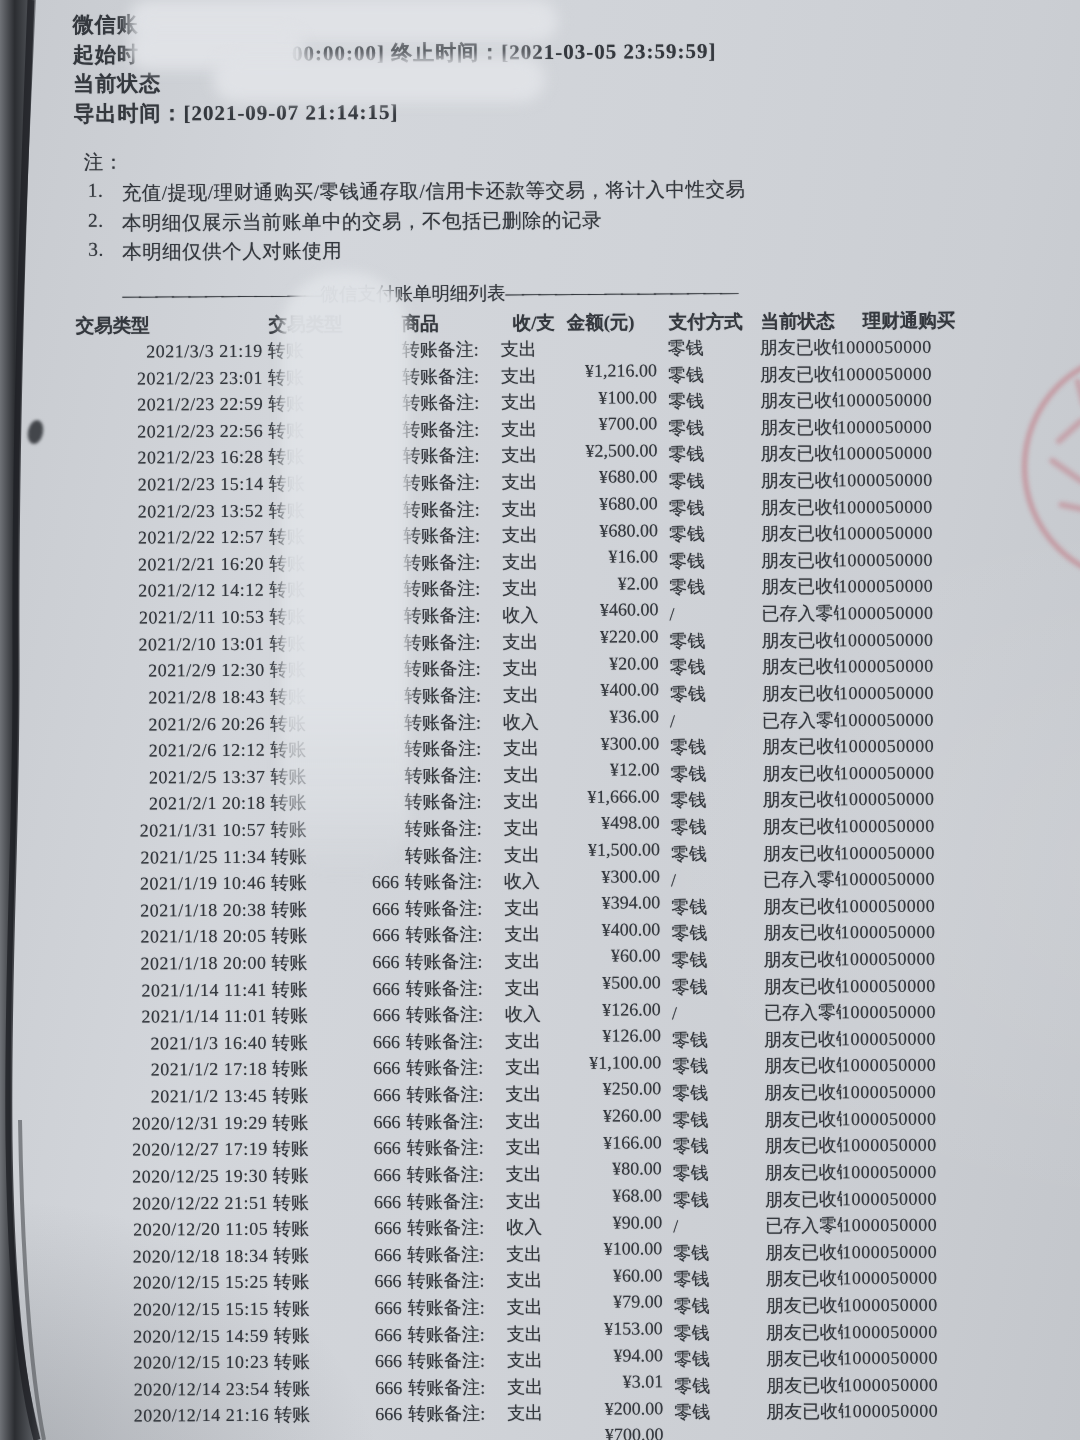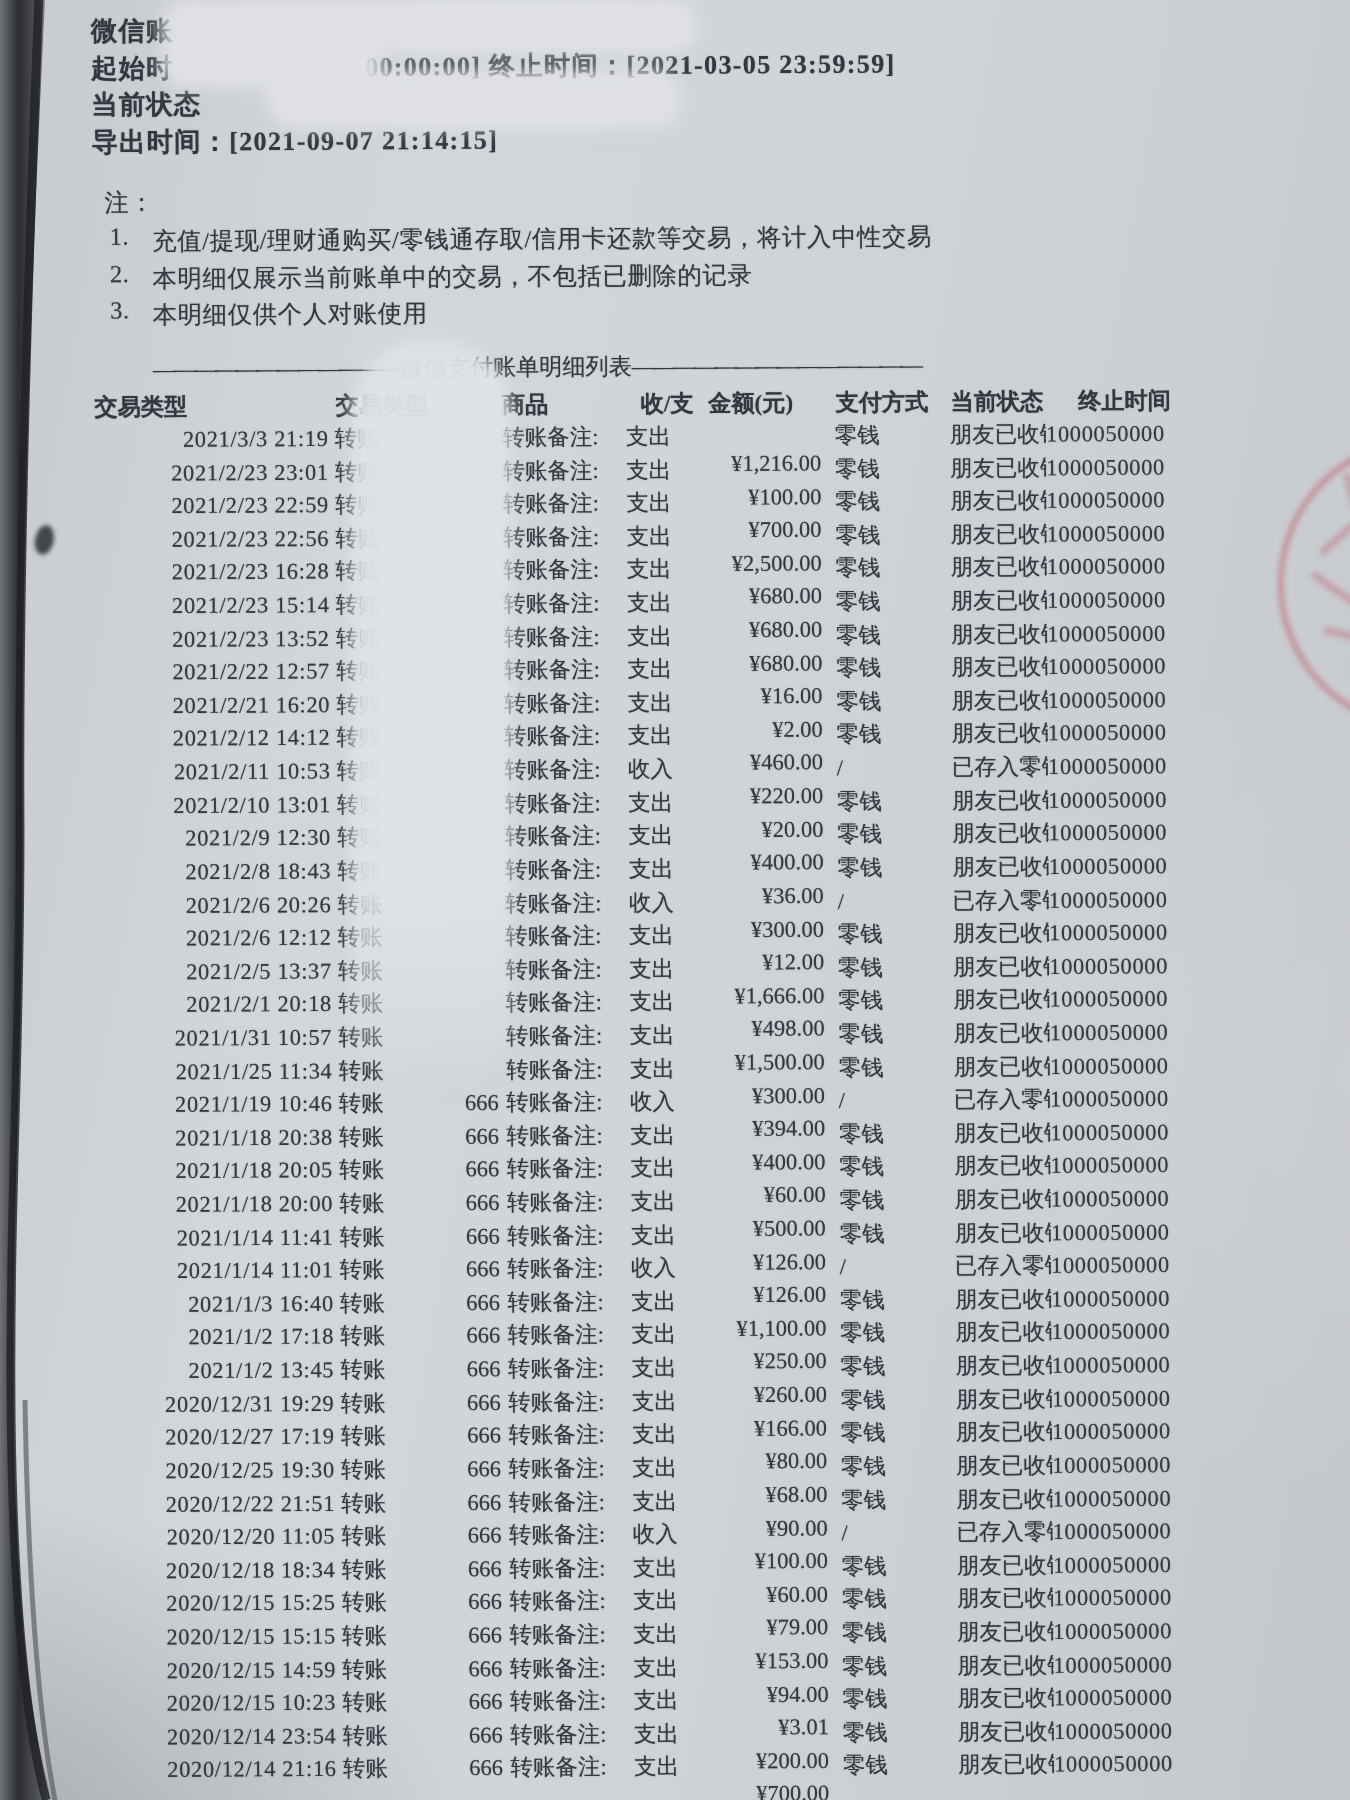--- a/index.html
+++ b/index.html
@@ -73,21 +73,21 @@
     <div class="abs tbl-title" style="left:122px;top:280px;"><span class="dash">————————————</span><span>微信支付账单明细列表</span><span class="dash">——————————————</span></div>
 
     <div class="abs hdr" style="left:0;top:310px;width:1080px;height:27px;" id="hdr-row">
         <span class="c" style="left: 75px;">交易类型</span>
         <span class="c" style="left: 268px;">交易类型</span>
         <span class="c" style="left: 401px;">商品</span>
         <span class="c" style="left: 512px;">收/支</span>
         <span class="c" style="left: 566px;">金额(元)</span>
         <span class="c" style="left: 668px;">支付方式</span>
         <span class="c" style="left: 760px;">当前状态</span>
-        <span class="c" style="left: 862px;">终止时间</span>
+        <span class="c" style="left: 862px;">理财通购买</span>
       </div>
 
     <div class="rows" id="rows-host">
         <div class="row">
           <span class="c c-date">2021/3/3 21:19</span>
           <span class="c c-type">转账</span>
           <span class="c c-party"></span>
           <span class="c c-prod">转账备注:</span>
           <span class="c c-inout">支出</span>
           <span class="c c-amt">¥1,216.00</span>

